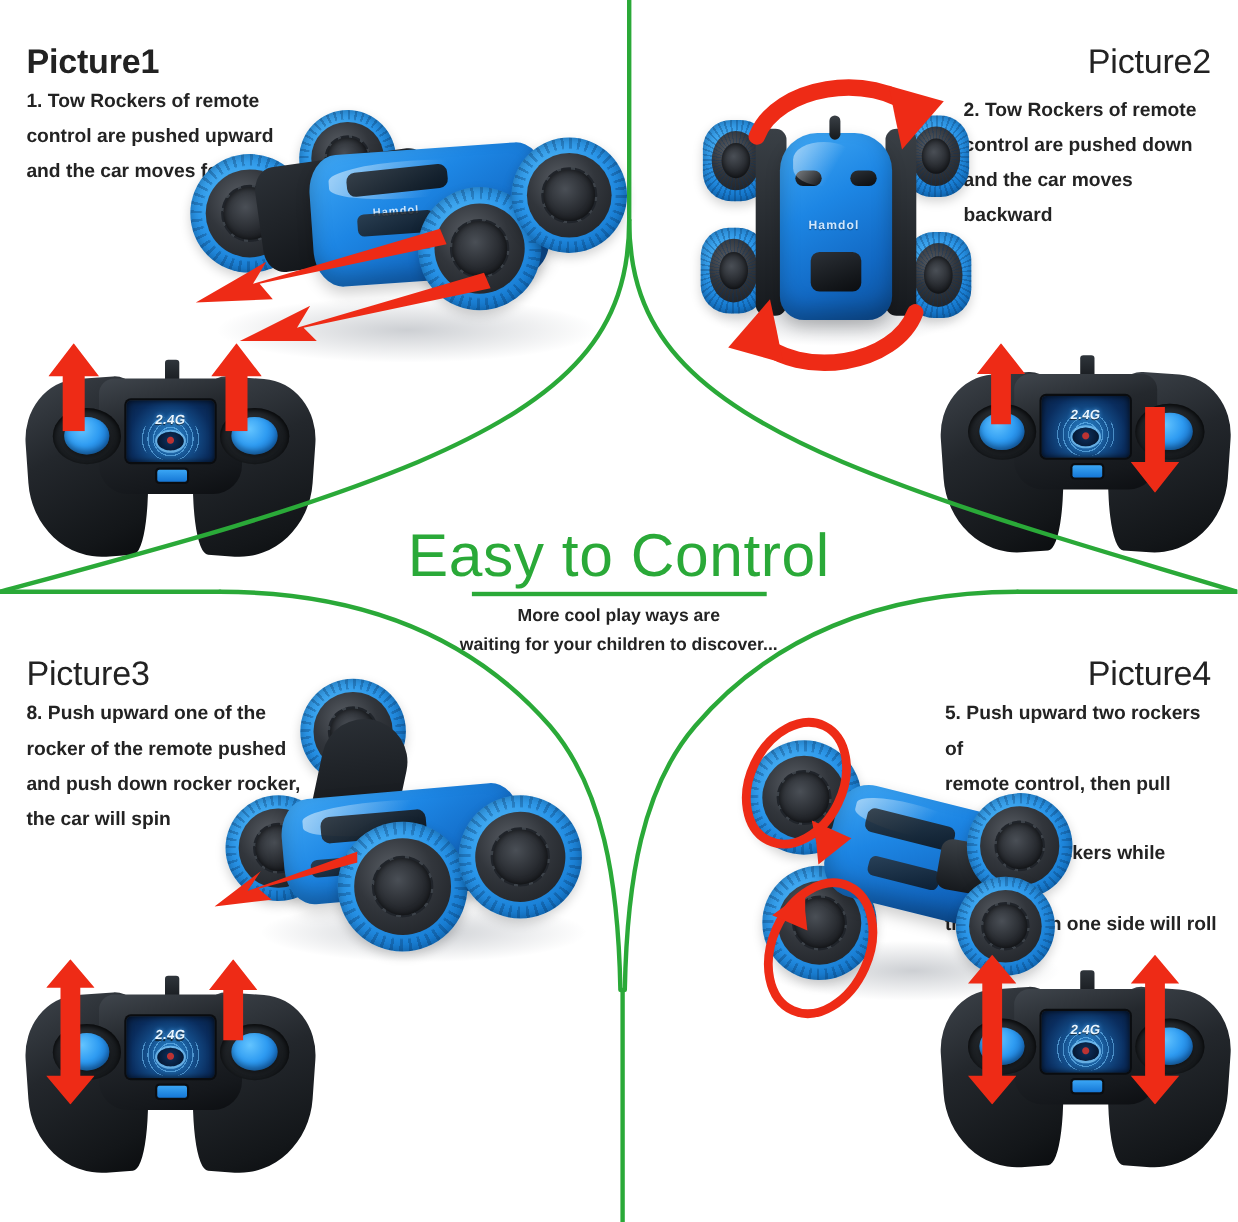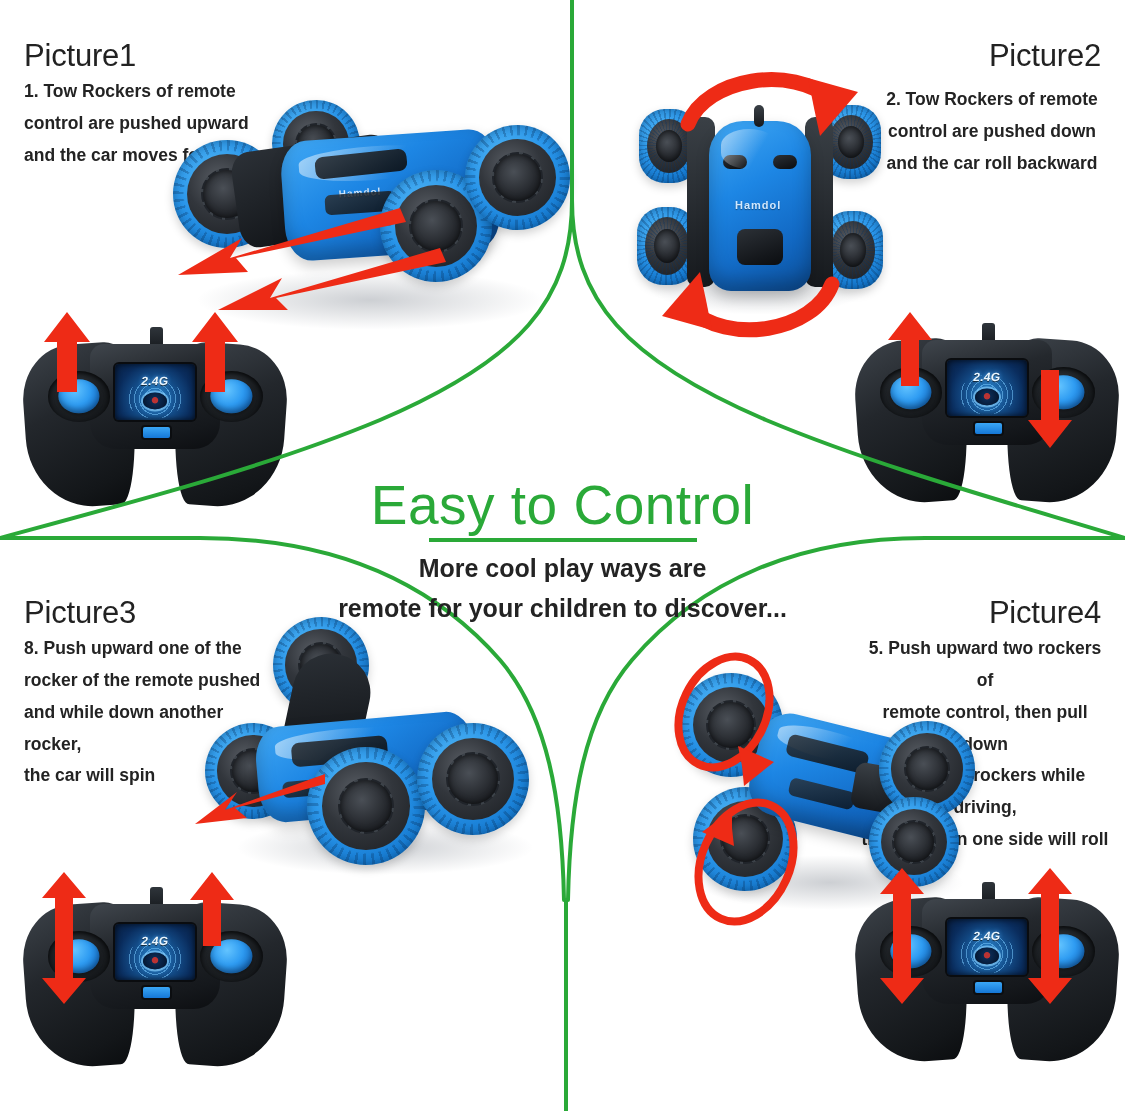--- a/index.html
+++ b/index.html
@@ -10,38 +10,38 @@
 
   
   .dividers{position:absolute;left:0;top:0;width:1125px;height:1111px;
             pointer-events:none;z-index:5;}
 
   
   .pic-title{position:absolute;font-size:31px;font-weight:400;color:#222;
              letter-spacing:-0.2px;white-space:nowrap;}
   .pic-body{position:absolute;font-size:17.5px;line-height:1.82;
             font-weight:600;color:#232323;}
-  .pic-body.right{text-align:center;}
-
-  #t1{left:24px;  top:38px;}
+  .pic-body.right{text-align:left;}
+
+  #t1{left:24px;  top:38px;font-weight:bold;}
   #b1{left:24px;  top:76px;  width:250px;}
   #t2{right:24px; top:38px;}
   #b2{right:17px; top:84px;  width:232px;}
   #t3{left:24px;  top:595px;}
   #b3{left:24px;  top:633px; width:256px;}
   #t4{right:24px; top:595px;}
   #b4{right:14px; top:633px; width:252px;}
 
   
   .center-block{position:absolute;left:50%;transform:translateX(-50%);
                 top:478px;width:520px;text-align:center;z-index:6;}
   .headline{font-size:55px;font-weight:400;color:#2aa938;line-height:1.0;
             letter-spacing:0.5px;}
   .head-rule{width:268px;height:4px;background:#2aa938;margin:5px auto 6px;}
-  .sub{font-size:25px;line-height:1.6;font-weight:600;color:#232323;}
+  .sub{font-size:16px;line-height:1.6;font-weight:600;color:#232323;}
 
   
   .car{position:absolute;}
   .wheel{position:absolute;border-radius:50%;
          background:
            radial-gradient(circle at 38% 32%, #4fb4f3 0%, #2a96ea 42%, #1478cf 78%, #0d5fa8 100%);
          box-shadow:inset 0 0 10px rgba(0,0,0,.30), 0 4px 10px rgba(0,0,0,.18);}
   .wheel::before{content:"";position:absolute;inset:13%;border-radius:50%;
          background:
            radial-gradient(circle at 40% 34%, #5a5f66 0%, #32363c 45%, #1b1e22 100%);}
@@ -151,44 +151,44 @@
   <div class="pic-body" id="b1">
     <div>1. Tow Rockers of remote</div>
     <div>control are pushed upward</div>
     <div>and the car moves forward</div>
   </div>
 
   <div class="pic-title" id="t2">Picture2</div>
   <div class="pic-body right" id="b2">
     <div>2. Tow Rockers of remote</div>
     <div>control are pushed down</div>
-    <div>and the car roll backward</div>
+    <div>and the car moves backward</div>
   </div>
 
   <div class="pic-title" id="t3">Picture3</div>
   <div class="pic-body" id="b3">
     <div>8. Push upward one of the</div>
     <div>rocker of the remote pushed</div>
-    <div>and while down another rocker,</div>
+    <div>and push down rocker rocker,</div>
     <div>the car will spin</div>
   </div>
 
   <div class="pic-title" id="t4">Picture4</div>
   <div class="pic-body right" id="b4">
     <div>5. Push upward two rockers of</div>
     <div>remote control, then pull down</div>
     <div>one of the rockers while driving,</div>
     <div>the wheel on one side will roll</div>
   </div>
 
   <div class="center-block">
     <div class="headline">Easy to Control</div>
     <div class="head-rule"></div>
     <div class="sub">More cool play ways are</div>
-    <div class="sub">remote for your children to discover...</div>
+    <div class="sub">waiting for your children to discover...</div>
   </div>
 
   <div class="car" style="left:165px;top:95px;width:400px;height:225px;">
     <div class="shadow-el" style="left:30px;top:175px;width:350px;height:60px;"></div>
 
     <div class="wheel" style="left:8px;top:45px;width:108px;height:108px;">
       <div class="tread"></div>
       <div class="spokes"></div>
       <div class="hub"></div>
     </div>

